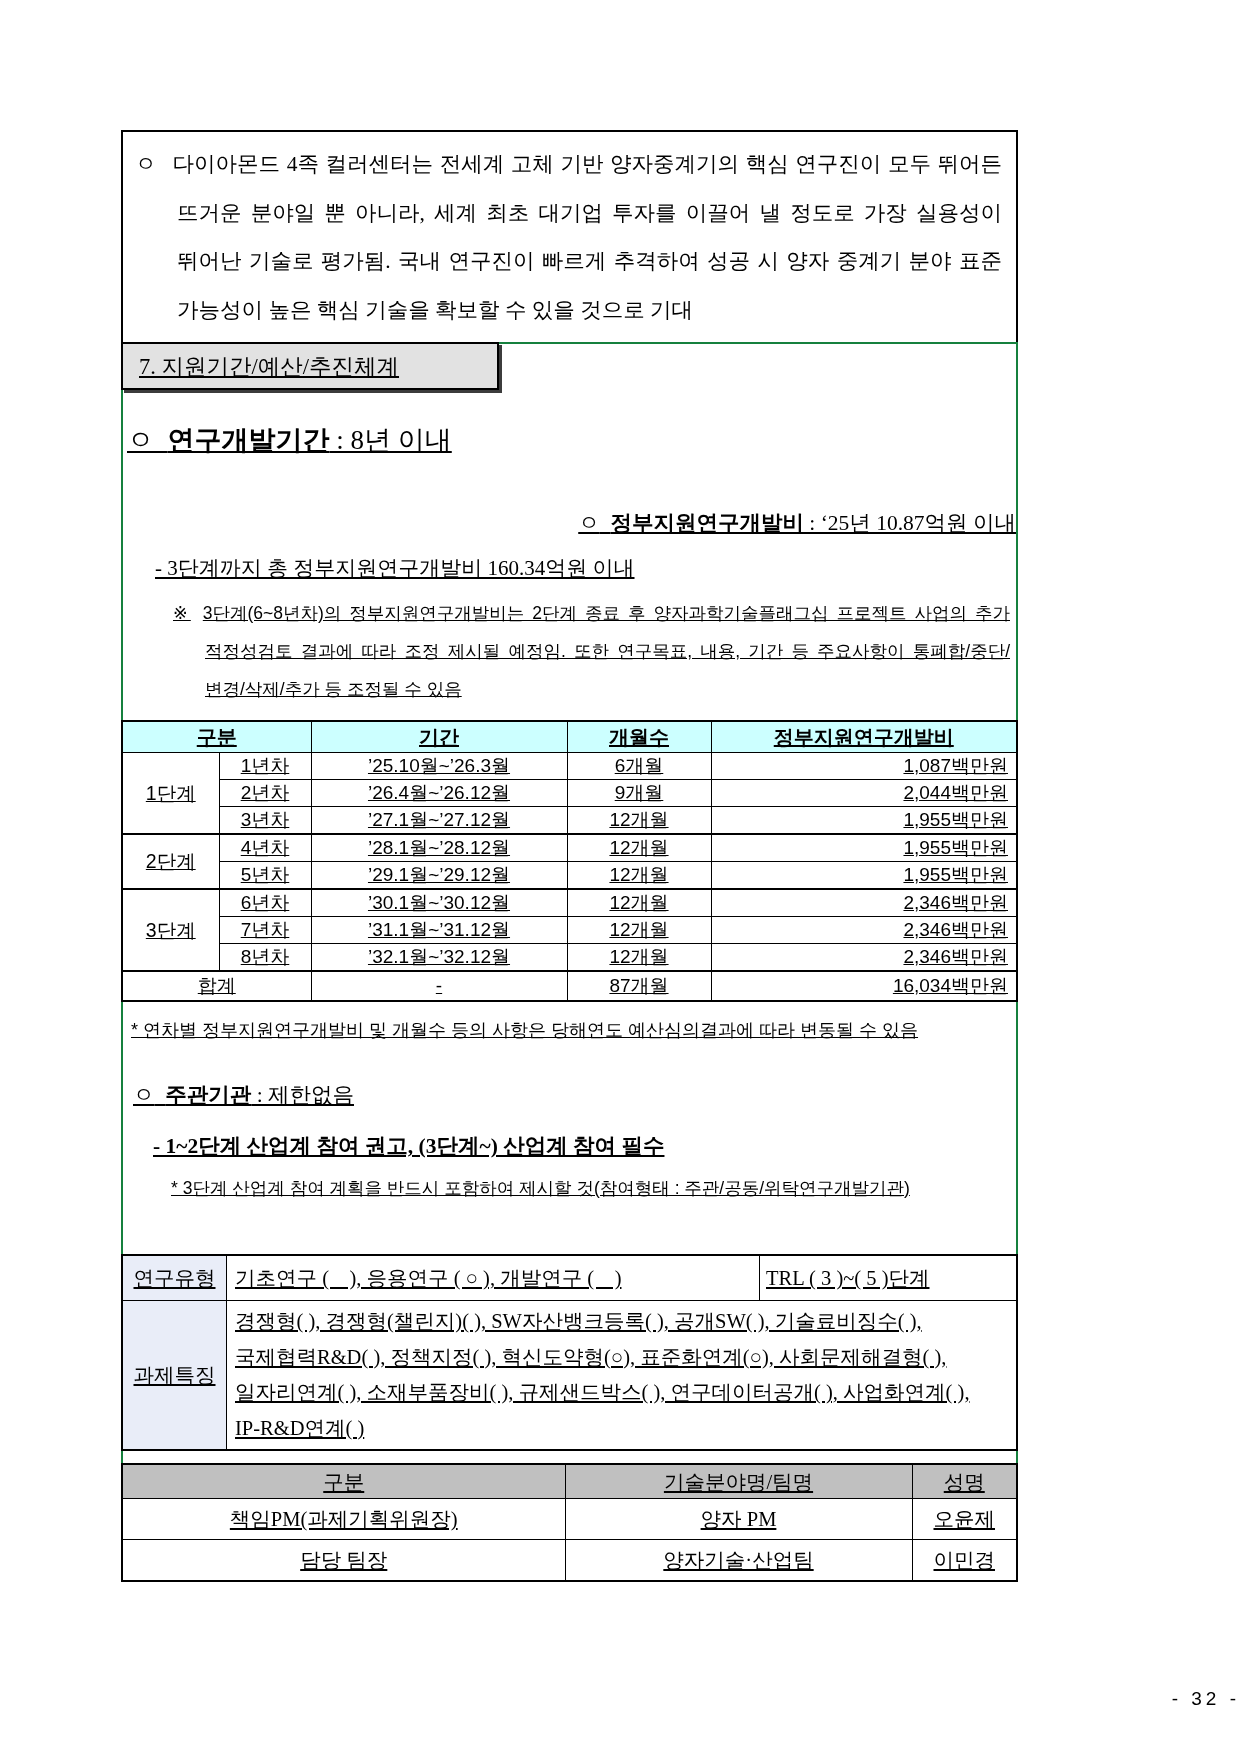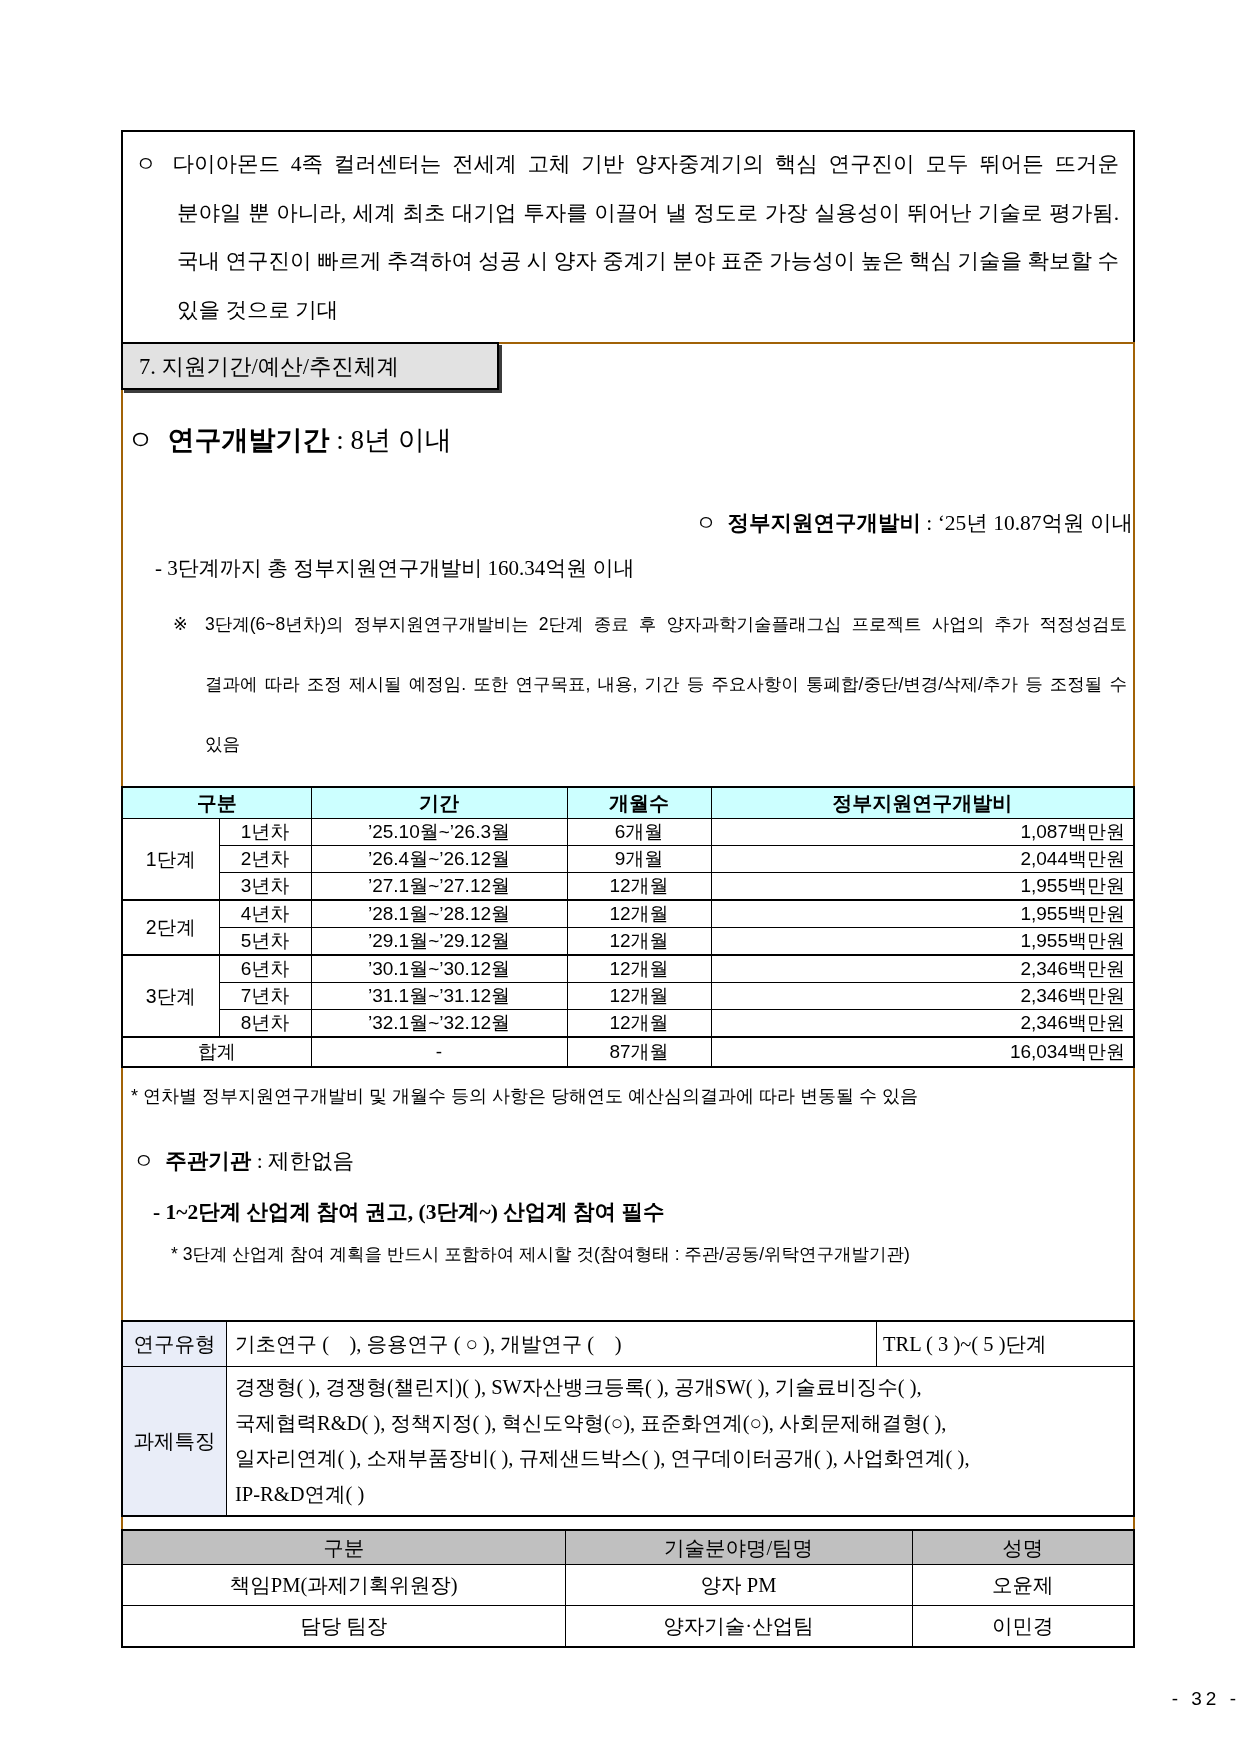--- a/index.html
+++ b/index.html
@@ -1,45 +1,45 @@
 <!DOCTYPE html>
 <html><head>
 <meta charset="utf-8">
 <style>
   html,body { margin:0; padding:0; }
   body {
     width:1240px; height:1753px; background:#ffffff; color:#000;
     font-family:"Liberation Serif","DejaVu Serif",serif;
     position:relative; overflow:hidden;
   }
-  .content { position:absolute; left:121px; top:130px; width:1014px; }
+  .content { position:absolute; left:121px; top:130px; width:897px; }
 
   
   .intro-box { border:2px solid #000; box-sizing:border-box; padding:8px 14px 8px 12px; }
   .intro-box p {
     margin:0; font-size:21.5px; line-height:48.5px; text-align:justify;
     padding-left:42px; text-indent:-42px; word-break:keep-all;
   }
   .intro-box .bullet { margin-right:16px; }
 
   
-  .box2 { border:2px solid #a16207; margin-top:-2px; position:relative; box-sizing:border-box; }
+  .box2 { border:2px solid #15803d; margin-top:-2px; position:relative; box-sizing:border-box;text-decoration:underline; }
 
   .sec7 {
     width:378px; height:48px; margin:-2px 0 0 -2px; background:#e2e2e2;
     border:2px solid #000; box-shadow:3px 3px 0 #3c3c3c; box-sizing:border-box;
     display:flex; align-items:center; padding-left:16px; font-size:22.5px;
   }
 
   .l-period { margin:32px 0 0 4px; font-size:27px; }
   .l-budget { margin:50px 0 0 10px; font-size:21.5px;text-align:right; }
   .blabel { font-weight:bold; }
   .sub-item { margin:17px 0 0 32px; font-size:21px; }
   .gov-note {
-    margin:12px 6px 0 50px; font-size:17.5px; line-height:60px;
+    margin:12px 6px 0 50px; font-size:17.5px; line-height:38px;
     font-family:"Liberation Sans","DejaVu Sans",sans-serif;
     text-align:justify; padding-left:32px; text-indent:-32px; word-break:keep-all;
   }
   .gov-note .mark { margin-right:12px; }
 
   
   table.budget {
     width:calc(100% + 4px); margin:12px 0 0 -2px; border-collapse:collapse; table-layout:fixed;
     font-family:"Liberation Sans","DejaVu Sans",sans-serif; font-size:19px;
     border:2px solid #000;

